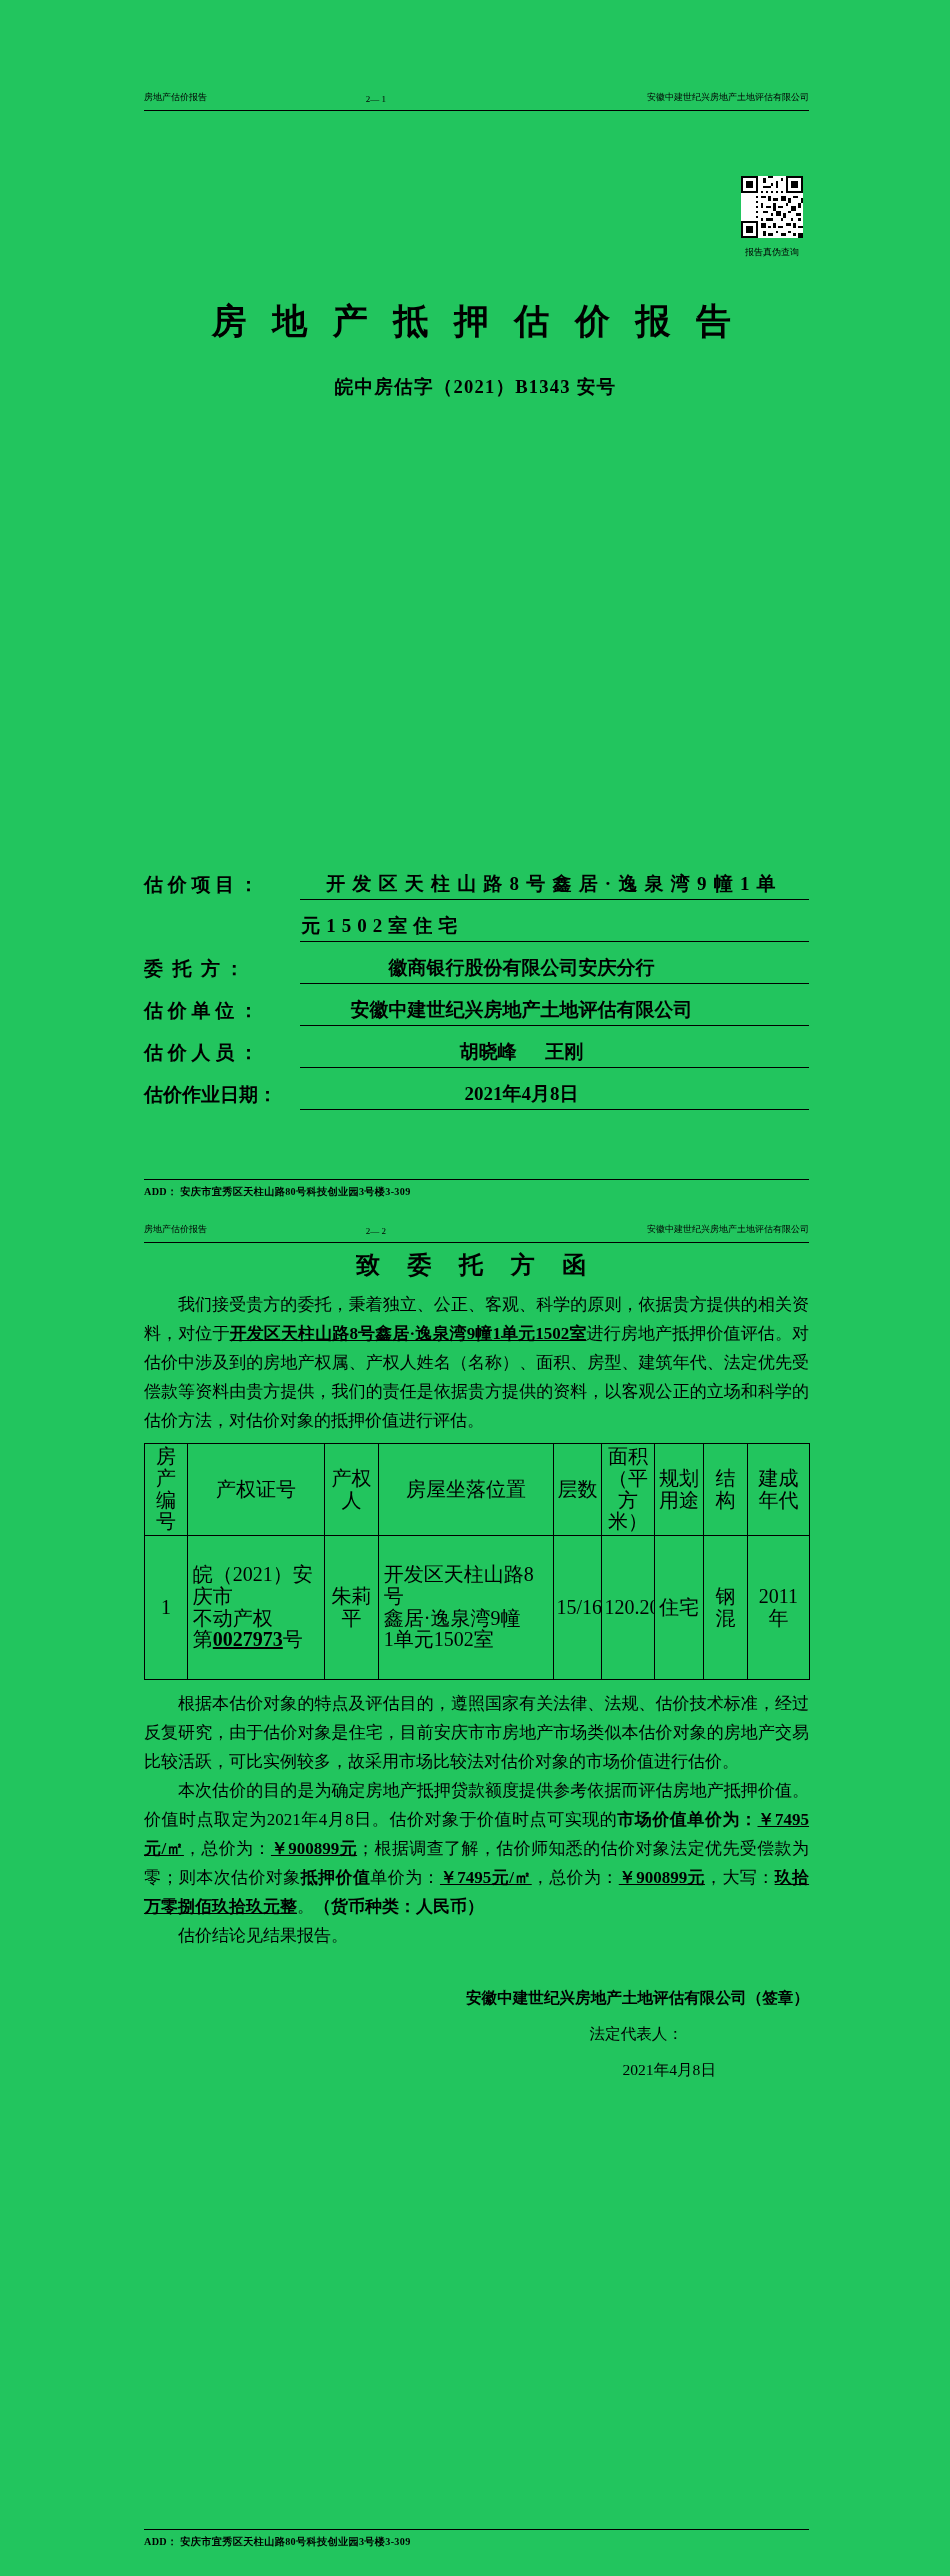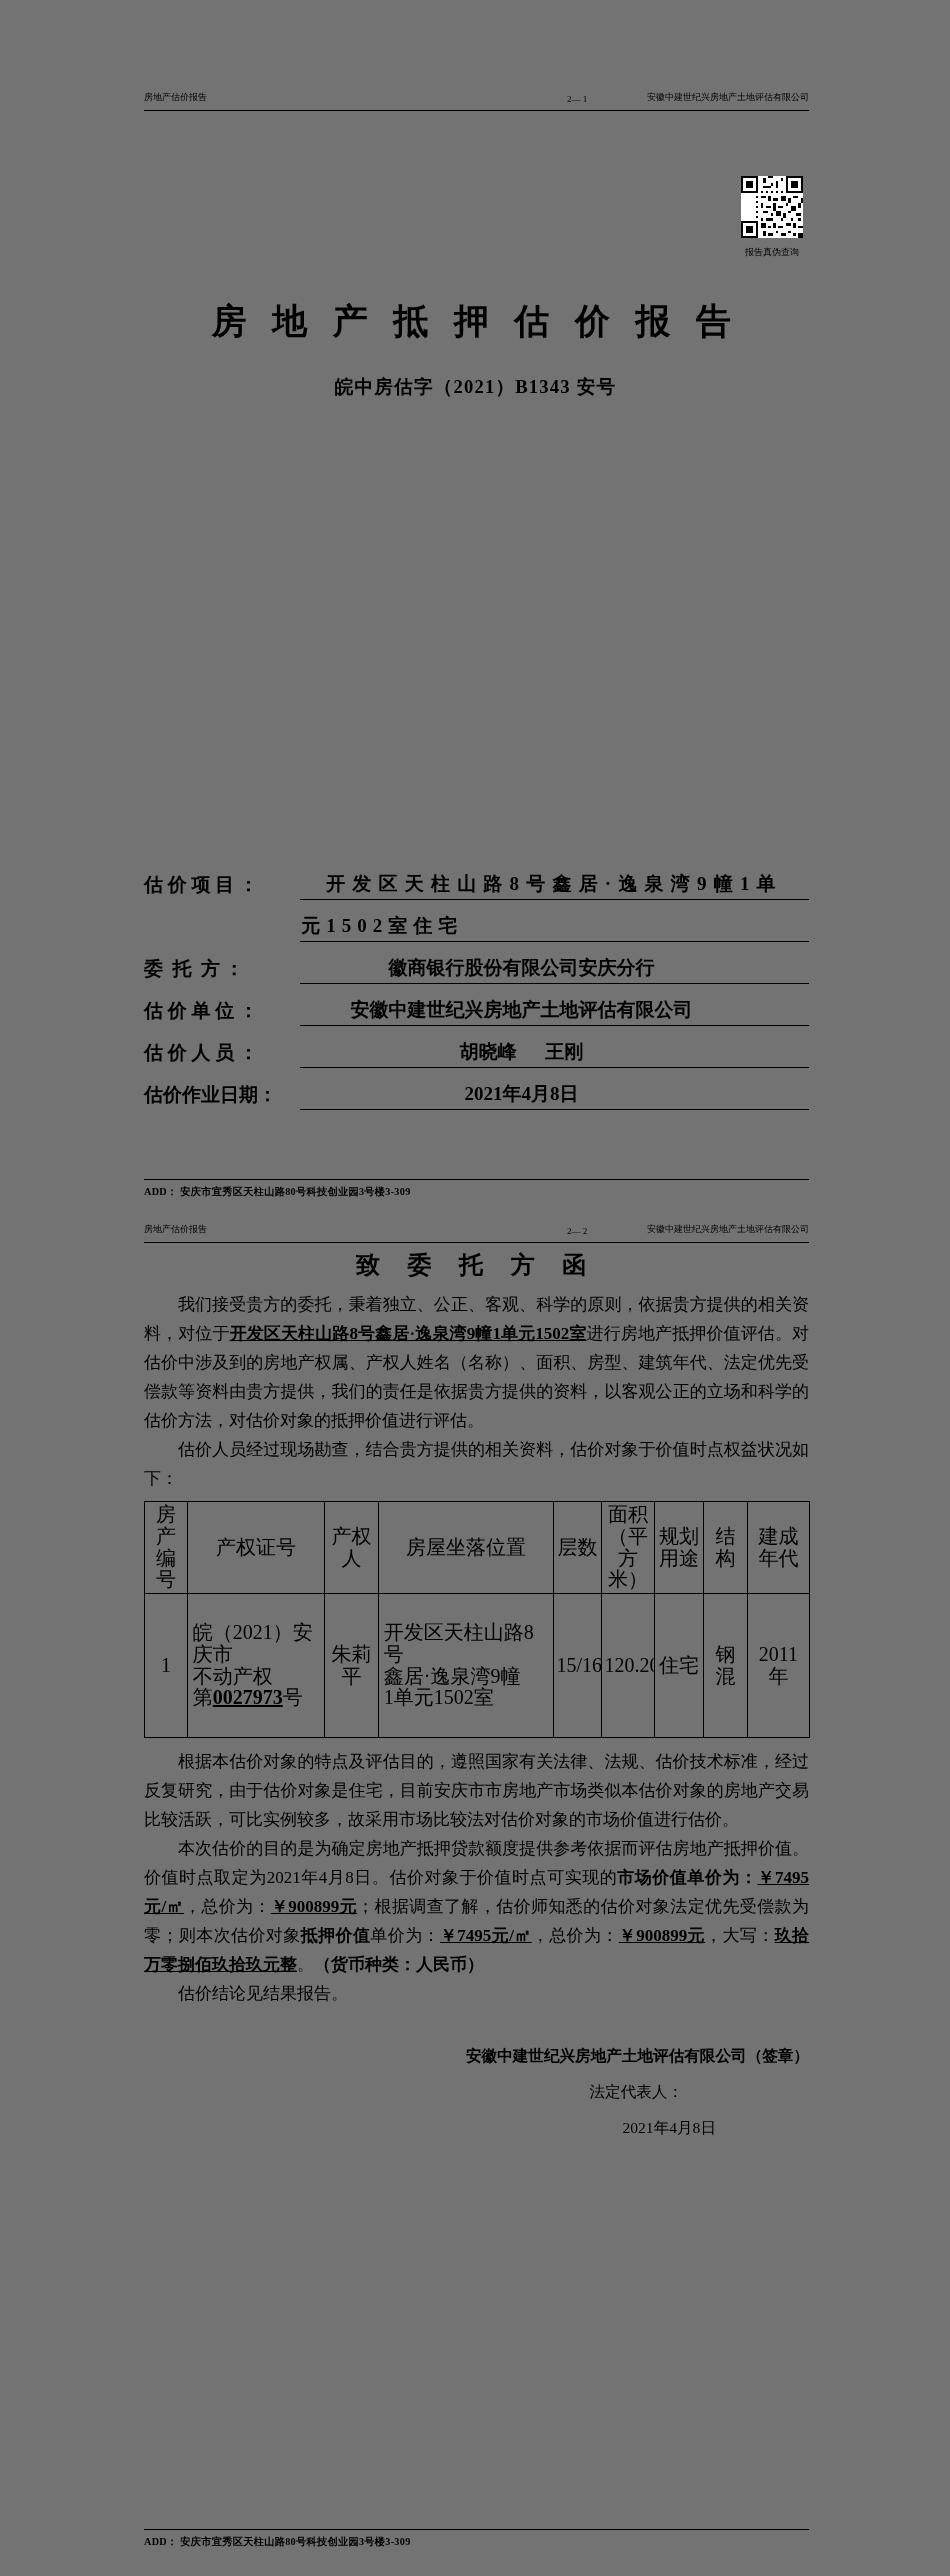--- a/index.html
+++ b/index.html
@@ -1,39 +1,39 @@
 <!DOCTYPE html>
 <html style="font-size:9.6px"><head>
 <meta charset="utf-8">
 <style>
   html, body { margin: 0; padding: 0; background: #ffffff; }
   .canvas {
     position: relative;
     width: 951px;
     height: 2576px;
-    background: #737373;
+    background: #22c55e;
     color: #000;
     font-family: "Liberation Serif", "DejaVu Serif", serif;
     overflow: hidden;
   }
 
   
   .pg-header {
     position: absolute;
     left: 144px;
     width: 665px;
     display: flex;
     justify-content: space-between;
     align-items: flex-end;
     font-size: 9px;
     padding-bottom: 6px;
     border-bottom: 1.2px solid #000;
   }
   .pg-header .hl { flex: 1; text-align: left; }
-  .pg-header .hc { flex: 1; text-align: right; }
+  .pg-header .hc { flex: 1; text-align: left; }
   .pg-header .hr { flex: 1; text-align: right; }
   #header-p1 { top: 91px; }
   #header-p2 { top: 1223px; }
 
   .pg-footer {
     position: absolute;
     left: 144px;
     width: 665px;
     font-size: 10.2px;
     font-weight: bold;
@@ -259,21 +259,20 @@
   <div class="pg-header" id="header-p2">
     <span class="hl">房地产估价报告</span>
     <span class="hc">2— 2</span>
     <span class="hr">安徽中建世纪兴房地产土地评估有限公司</span>
   </div>
 
   <div class="content2">
     <div class="letter-title">致 委 托 方 函</div>
 
     <p class="body-p"><span>我们接受贵方的委托，秉着独立、公正、客观、科学的原则，依据贵方提供的相关资料，对位于</span><span class="seg-b seg-u">开发区天柱山路8号鑫居·逸泉湾9幢1单元1502室</span><span>进行房地产抵押价值评估。对估价中涉及到的房地产权属、产权人姓名（名称）、面积、房型、建筑年代、法定优先受偿款等资料由贵方提供，我们的责任是依据贵方提供的资料，以客观公正的立场和科学的估价方法，对估价对象的抵押价值进行评估。</span></p>
-    <p class="body-p">估价人员经过现场勘查，结合贵方提供的相关资料，估价对象于价值时点权益状况如下：</p>
 
     <table class="val-table">
       <colgroup>
         <col style="width:43px">
           <col style="width:137px">
           <col style="width:54px">
           <col style="width:175px">
         <col style="width:48px">
           <col style="width:53px">
           <col style="width:49px">

